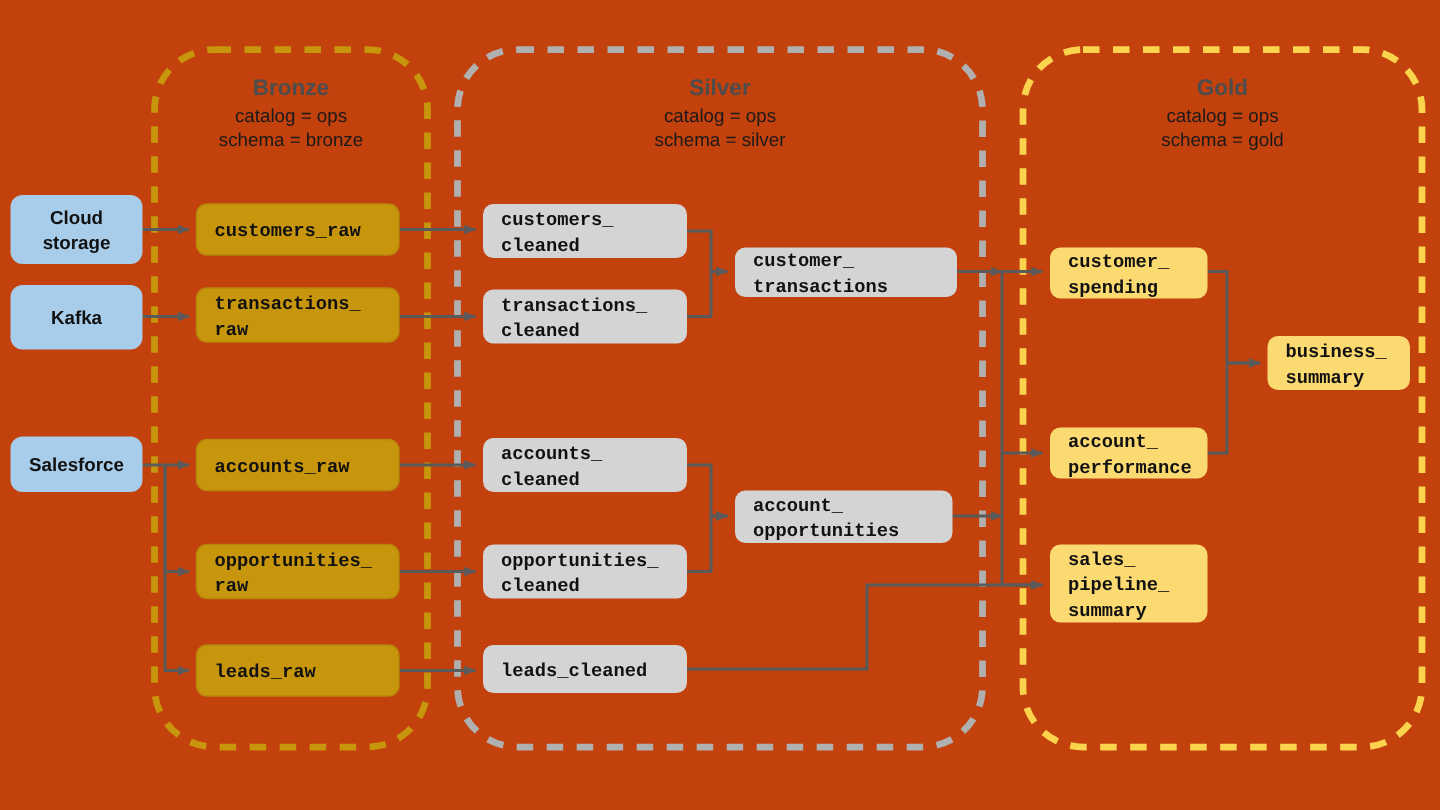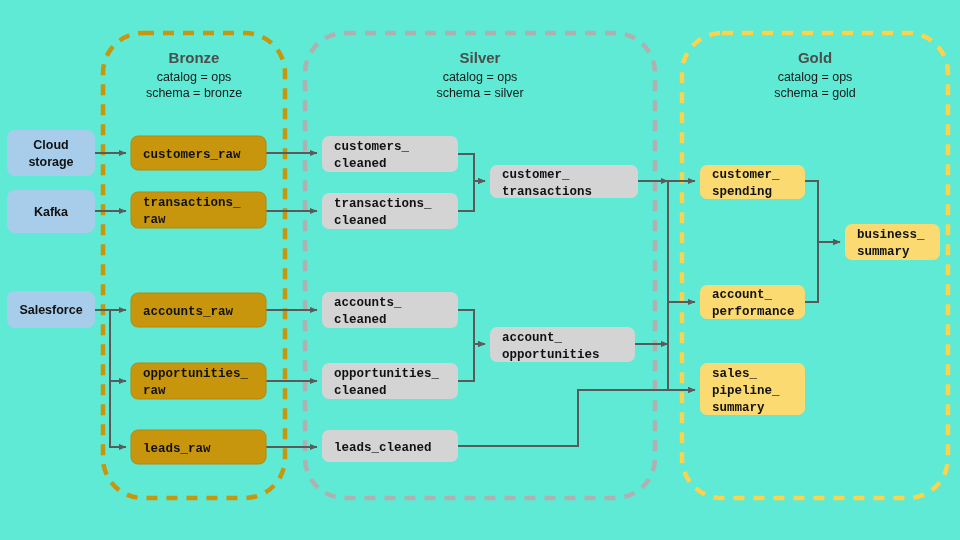--- a/index.html
+++ b/index.html
@@ -1,18 +1,18 @@
 <!DOCTYPE html>
 <html><head>
 <meta charset="utf-8">
 <style>
   html,body{margin:0;padding:0;background:#ffffff;}
   body{width:960px;height:540px;overflow:hidden;
        font-family:"Liberation Sans",sans-serif;}
-  #stage{position:relative;width:960px;height:540px;background:#5eead4;}
+  #stage{position:relative;width:960px;height:540px;background:#c2410c;}
   svg#canvas{position:absolute;left:0;top:0;width:960px;height:540px;}
 
   .zone-title{
     font-family:"Liberation Sans",sans-serif;
     font-size:15px;font-weight:bold;fill:#4d4d4d;text-anchor:middle;
   }
   .zone-sub{
     font-family:"Liberation Sans",sans-serif;
     font-size:12.5px;fill:#1a1a1a;text-anchor:middle;
   }

